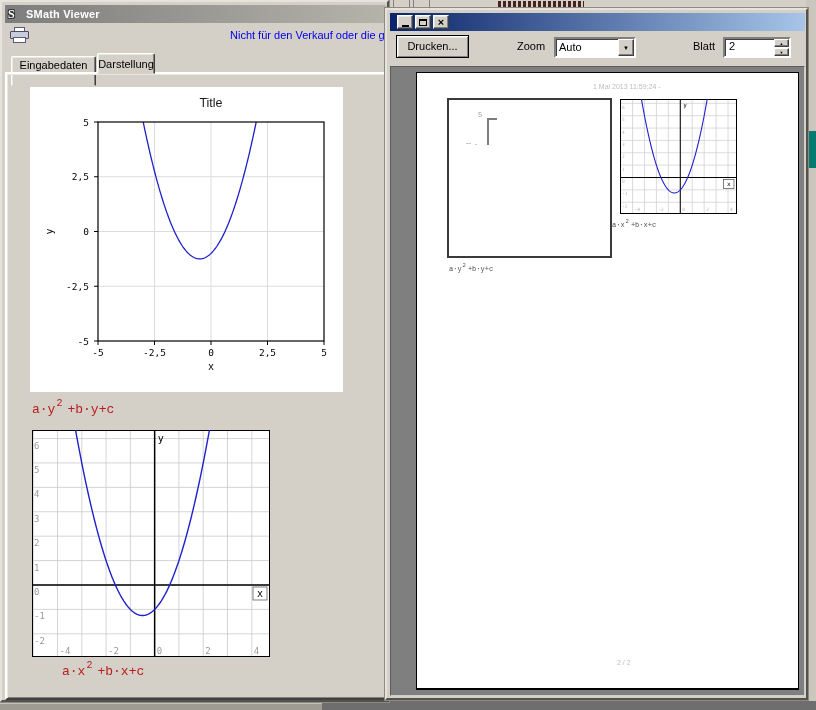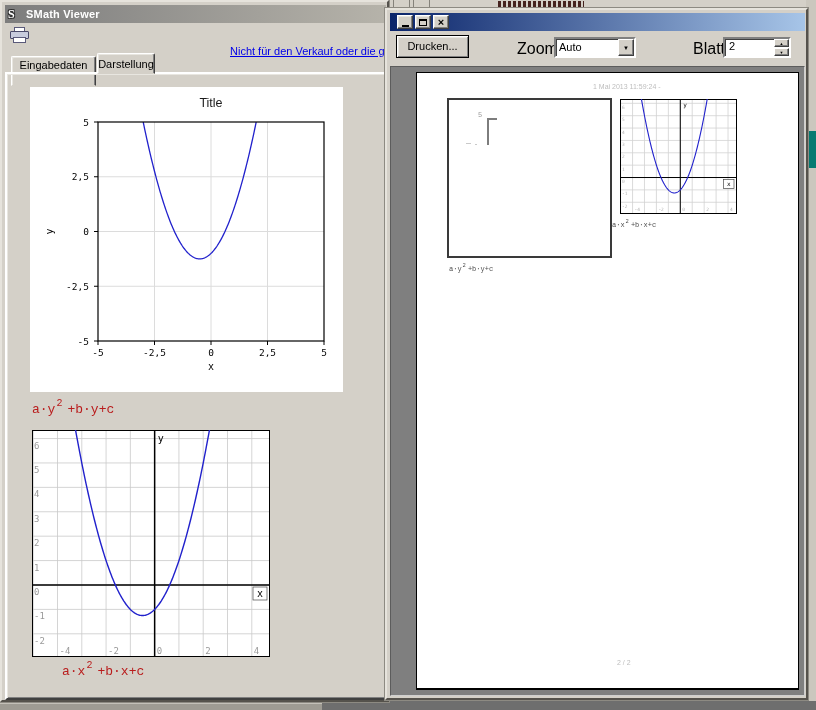--- a/index.html
+++ b/index.html
@@ -15,22 +15,22 @@
     font-size:11px; display:flex; align-items:center; padding-left:3px; }
   .sm-app-icon { width:14px; height:13px; color:#fff; font-weight:bold; font-size:12px; line-height:13px;
     text-shadow:1px 1px 0 #303030,-1px -1px 0 #303030,1px -1px 0 #303030,-1px 1px 0 #303030; margin-right:4px; font-family:"Liberation Serif",serif; }
   .sm-title-text { letter-spacing:.2px; }
 
   .printer { left:8px; top:25px; width:20px; height:17px; }
   .printer .p-top { position:absolute; left:4px; top:0; width:11px; height:5px; background:#fff; border:1px solid #5a5a7a; }
   .printer .p-body { position:absolute; left:0; top:4px; width:19px; height:8px; background:#c8ccdd; border:1px solid #4a4a6a; border-radius:1px; }
   .printer .p-out { position:absolute; left:3px; top:10px; width:13px; height:6px; background:#fff; border:1px solid #5a5a7a; }
 
-  .sm-link { left:228px; top:43px; width:161px; height:14px; overflow:hidden; white-space:nowrap;
-    color:#0000e8; text-decoration:underline; font-size:11px; }
+  .sm-link { left:228px; top:27px; width:161px; height:14px; overflow:hidden; white-space:nowrap;
+    color:#0000e8; font-size:11px; }
 
   .tab { position:absolute; font-size:11px; text-align:center; background:#d4d0c8;
     border:1px solid; border-color:#ffffff #404040 #d4d0c8 #ffffff; border-radius:2px 2px 0 0;
     box-shadow:inset -1px 0 0 #808080, inset 1px 1px 0 #e8e6e0; }
   .tab-inactive { left:9px; top:54px; width:85px; height:30px; line-height:17px; border-bottom:1px solid #d4d0c8; }
   .tab-active { left:95px; top:51px; width:58px; height:21px; line-height:20px; z-index:3; }
   .sm-panel { left:3px; top:70px; width:383px; height:628px; border:2px solid; border-color:#ffffff #404040 #404040 #ffffff;
     box-shadow:inset 1px 1px 0 #e8e6e0, inset -1px -1px 0 #808080; }
 
   .formula { font-family:"Liberation Mono", monospace; font-size:13px; color:#b91c1c; white-space:nowrap; }
@@ -61,21 +61,21 @@
   .tb-btn { width:16px; height:14px; background:#d4d0c8; border:1px solid; border-color:#ffffff #404040 #404040 #ffffff;
     box-shadow:inset -1px -1px 0 #808080, inset 1px 1px 0 #e8e6e0; margin-left:2px;
     display:flex; align-items:center; justify-content:center; position:relative; }
   .glyph-min { width:7px; height:2px; background:#000; margin-top:7px; }
   .glyph-max { width:8px; height:7px; border:1px solid #000; border-top:2px solid #000; }
   .glyph-close { font-size:11px; font-weight:bold; color:#000; line-height:10px; font-family:"Liberation Sans",sans-serif; }
 
   .dr-print-btn { left:9px; top:25px; width:73px; height:23px; background:#d4d0c8; font-size:11px;
     border:1px solid #000; box-shadow:inset 1px 1px 0 #ffffff, inset -1px -1px 0 #808080, inset 2px 2px 0 #e8e6e0;
     text-align:center; line-height:21px; }
-  .dr-label { font-size:16px; color:#000; }
+  .dr-label { font-size:11px; color:#000; }
   #zoom-label { left:130px; top:30px; }
   #blatt-label { left:306px; top:30px; }
   .combo { left:167px; top:27px; width:82px; height:21px; background:#fff;
     border:2px solid; border-color:#808080 #ffffff #ffffff #808080; box-shadow:inset 1px 1px 0 #404040; }
   .combo-text { position:absolute; left:3px; top:1px; font-size:11px; line-height:15px; }
   .combo-btn { position:absolute; right:0; top:0; width:16px; height:17px; background:#d4d0c8;
     border:1px solid; border-color:#ffffff #404040 #404040 #ffffff; box-shadow:inset -1px -1px 0 #808080;
     font-size:6px; text-align:center; line-height:16px; color:#000; }
   .spin { left:336px; top:27px; width:68px; height:21px; background:#fff;
     border:2px solid; border-color:#808080 #ffffff #ffffff #808080; box-shadow:inset 1px 1px 0 #404040; }

